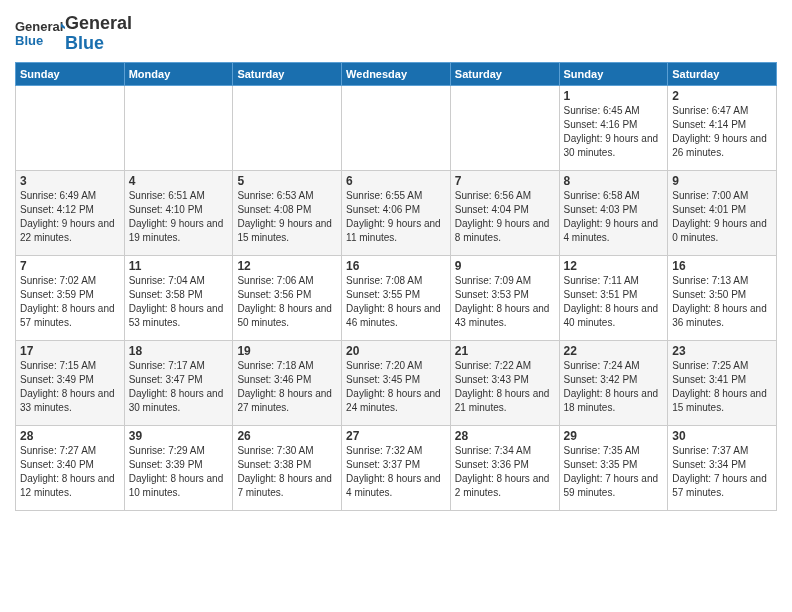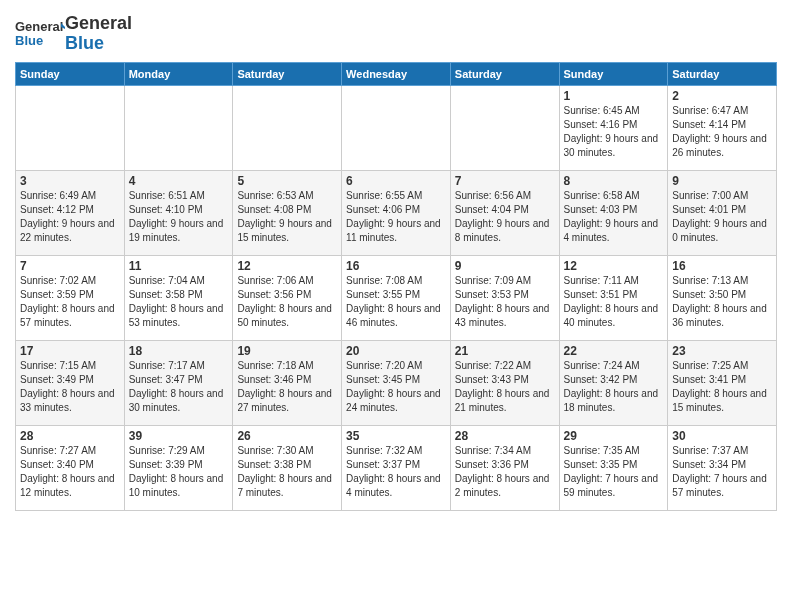--- a/index.html
+++ b/index.html
@@ -238,21 +238,21 @@
           </td>
           <td>
             <span class="day-number">39</span>
             <div class="day-info">Sunrise: 7:29 AM<br>Sunset: 3:39 PM<br>Daylight: 8 hours and 10 minutes.</div>
           </td>
           <td>
             <span class="day-number">26</span>
             <div class="day-info">Sunrise: 7:30 AM<br>Sunset: 3:38 PM<br>Daylight: 8 hours and 7 minutes.</div>
           </td>
           <td>
-            <span class="day-number">35</span>
+            <span class="day-number">27</span>
             <div class="day-info">Sunrise: 7:32 AM<br>Sunset: 3:37 PM<br>Daylight: 8 hours and 4 minutes.</div>
           </td>
           <td>
             <span class="day-number">28</span>
             <div class="day-info">Sunrise: 7:34 AM<br>Sunset: 3:36 PM<br>Daylight: 8 hours and 2 minutes.</div>
           </td>
           <td>
             <span class="day-number">29</span>
             <div class="day-info">Sunrise: 7:35 AM<br>Sunset: 3:35 PM<br>Daylight: 7 hours and 59 minutes.</div>
           </td>

